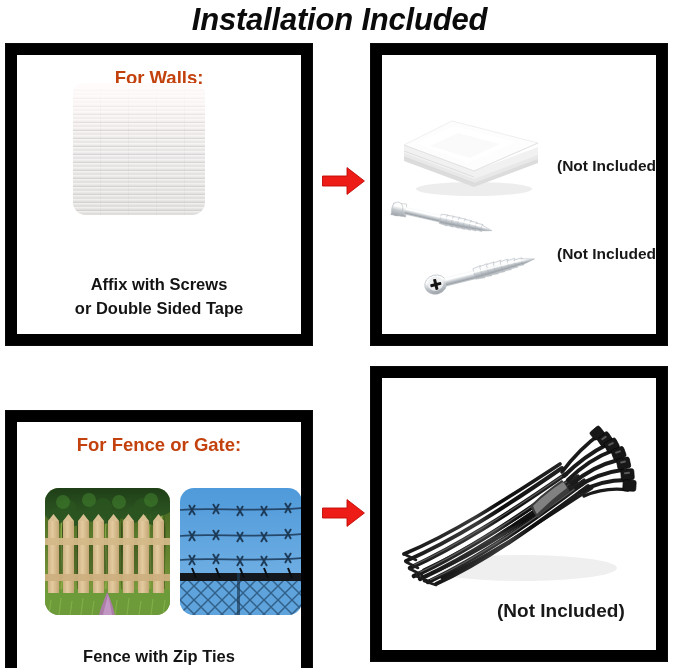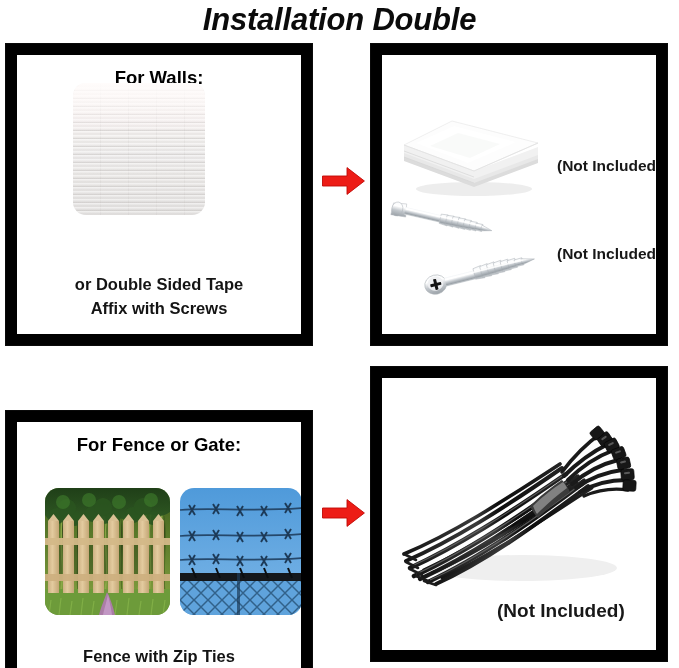--- a/index.html
+++ b/index.html
@@ -35,21 +35,21 @@
     overflow: hidden;
   }
   #panel-walls      { left: 5px;   top: 43px;  width: 308px; height: 303px; }
   #panel-wall-hw    { left: 370px; top: 43px;  width: 298px; height: 303px; }
   #panel-fence      { left: 5px;   top: 366px; width: 308px; height: 296px; margin-top: 44px; }
   #panel-zipties    { left: 370px; top: 366px; width: 298px; height: 296px; }
 
   .panel-heading {
     position: absolute; left: 0; right: 0; top: 12px;
     text-align: center;
-    font-size: 18.5px; font-weight: bold; color: #000000;
+    font-size: 18.5px; font-weight: bold; color: #c2410c;
     letter-spacing: 0px;
   }
   .panel-caption {
     position: absolute; left: 0; right: 0;
     text-align: center;
     font-size: 16.5px; font-weight: bold; color: #141414;
     line-height: 24px;
   }
   #walls-caption { bottom: 14px; }
   #fence-caption { bottom: 26px; }
@@ -130,37 +130,37 @@
 
   
 
   .hw { position: absolute; }
 </style>
 </head>
 <body>
 
 <div id="page">
 
-  <div id="title">Installation Double</div>
+  <div id="title">Installation Included</div>
 
   <div class="panel" id="panel-walls">
     <div class="panel-inner">
 
       <div class="panel-heading">For Walls:</div>
 
       <div id="wall-swatch">
         <div class="courses"></div>
         <div class="mortar"></div>
         <div class="grain"></div>
         <div class="topwash"></div>
       </div>
 
       <div class="panel-caption" id="walls-caption">
+        <div>Affix with Screws</div>
         <div>or Double Sided Tape</div>
-        <div>Affix with Screws</div>
       </div>
 
     </div>
   </div>
 
   <div class="arrow" id="arrow-top">
     <svg viewBox="0 0 45 30" width="45" height="30" aria-hidden="true">
       <path d="M1.5,10.0 L26.0,10.0 L26.0,1.6 L43.4,15.0 L26.0,28.4 L26.0,20.0 L1.5,20.0 Z" fill="#ED1C16" stroke="#C00A06" stroke-width="0.9"></path>
     </svg>
   </div>

